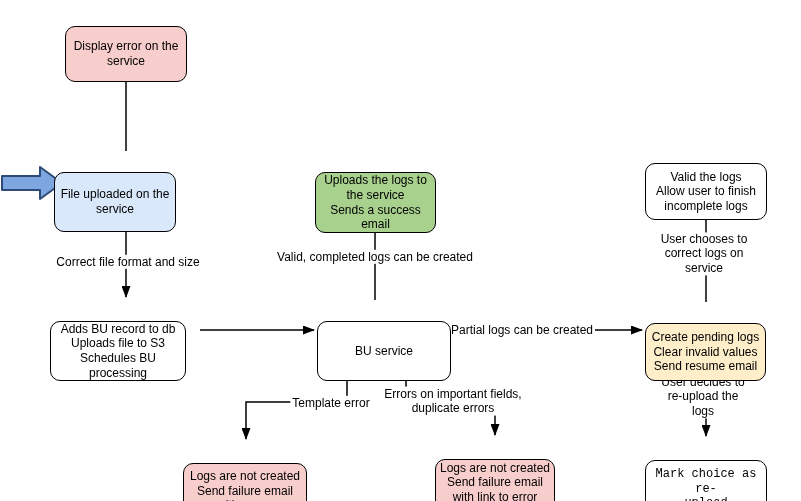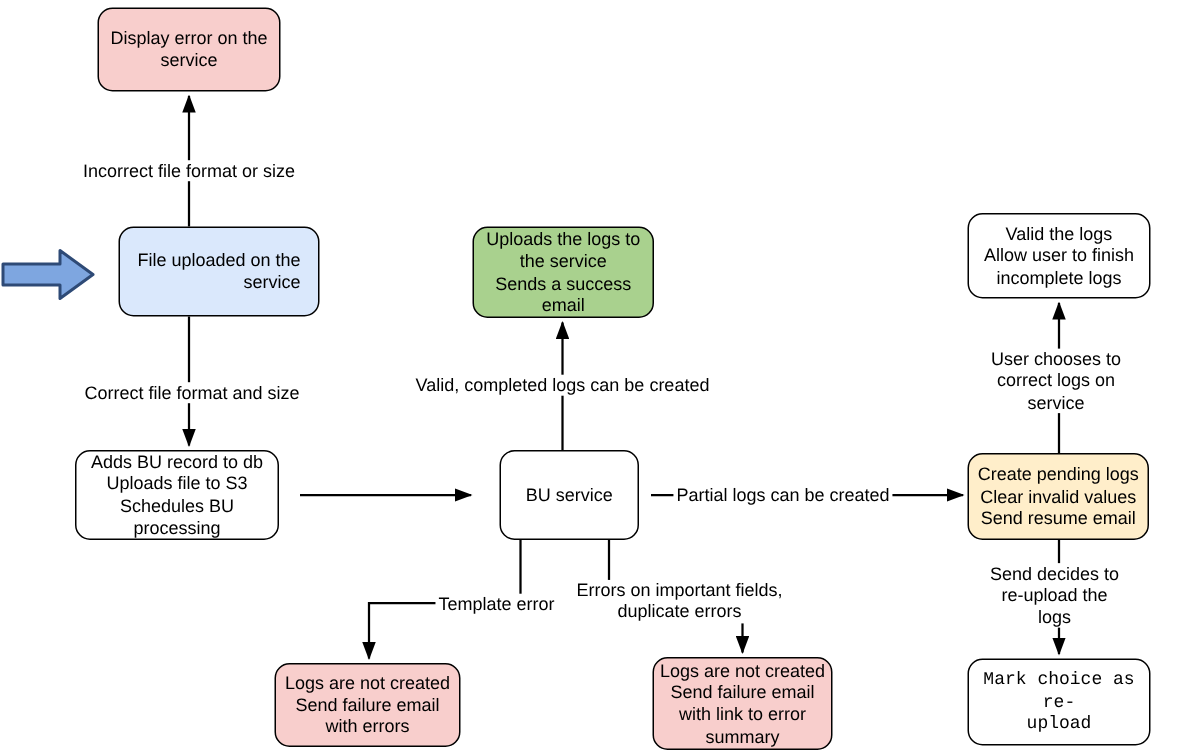--- a/index.html
+++ b/index.html
@@ -30,31 +30,32 @@
     border: 1.5px solid var(--line-color, #000);
     border-radius: 10px;
     display: flex;
     align-items: center;
     justify-content: center;
     text-align: center;
     white-space: pre-line;
     line-height: 1.22;
     padding: 1px 2px;
     background: var(--node-white, #fff);
+    margin-top: 21px;
   }
   .node-pink   { background: var(--node-pink,   #f8cecc); }
   .node-blue   { background: var(--node-blue,   #dae8fc); }
   .node-green  { background: var(--node-green,  #a9d18e); }
   .node-yellow { background: var(--node-yellow, #ffeeca); }
   .node-white  { background: var(--node-white,  #ffffff); }
 
   #n-display-error { left: 65px;  top: 5px;   width: 122px; height: 56px; }
-  #n-file-uploaded { left: 79px;  top: 151px; width: 134px; height: 60px; text-align: right; }
+  #n-file-uploaded { left: 54px;  top: 151px; width: 122px; height: 60px; }
   #n-adds-bu       { left: 50px;  top: 300px; width: 136px; height: 60px; }
-  #n-bu-service    { left: 333px; top: 300px; width: 93px; height: 60px; }
+  #n-bu-service    { left: 317px; top: 300px; width: 134px; height: 60px; }
   #n-success       { left: 315px; top: 151px; width: 121px; height: 61px; }
   #n-unpend        { left: 645px; top: 142px; width: 122px; height: 57px; }
   #n-pending       { left: 645px; top: 302px; width: 121px; height: 58px; }
   #n-mark-reupload { left: 645px; top: 439px; width: 122px; height: 58px; font-family: Liberation Mono, monospace; }
   #n-fail-errors   { left: 183px; top: 442px; width: 124px; height: 56px; }
   #n-fail-summary  { left: 435px; top: 438px; width: 120px; height: 62px; }
 
   .edge-label {
     position: absolute;
     z-index: 2;
@@ -105,26 +106,25 @@
     <line class="edge" x1="706" y1="302" x2="706" y2="202" marker-end="url(#arrow)"></line>
     <line class="edge" x1="706" y1="360" x2="706" y2="436" marker-end="url(#arrow)"></line>
     <polyline class="edge" points="347,360 347,402 246,402 246,439" marker-end="url(#arrow)"></polyline>
     <polyline class="edge" points="406,360 406,398 495,398 495,435" marker-end="url(#arrow)"></polyline>
   </svg>
 
   <svg id="block-arrow" width="66" height="42">
     <polygon points="2,16 40,16 40,7 62,23 40,39 40,30 2,30"></polygon>
   </svg>
 
-  <div class="edge-label" id="l-incorrect">Incorrect file format or size</div>
   <div class="edge-label" id="l-correct">Correct file format and size</div>
   <div class="edge-label" id="l-valid">Valid, completed logs can be created</div>
   <div class="edge-label" id="l-partial">Partial logs can be created</div>
   <div class="edge-label" id="l-user-correct">User chooses to correct logs on service</div>
-  <div class="edge-label" id="l-user-reupload">Send decides to re-upload the logs</div>
+  <div class="edge-label" id="l-user-reupload">User decides to re-upload the logs</div>
   <div class="edge-label" id="l-template">Template error</div>
   <div class="edge-label" id="l-important">Errors on important fields,
 duplicate errors</div>
 
   <div class="node node-pink" id="n-display-error">Display error on the
 service</div>
   <div class="node node-blue" id="n-file-uploaded">File uploaded on the
 service</div>
   <div class="node node-white" id="n-adds-bu">Adds BU record to db
 Uploads file to S3

